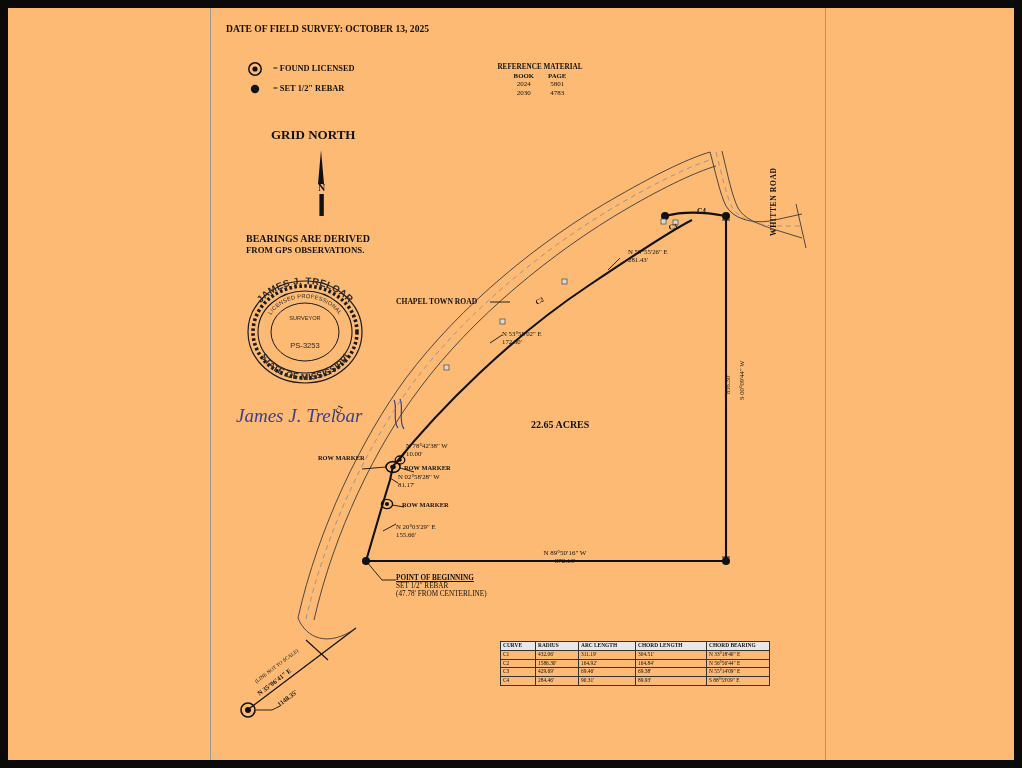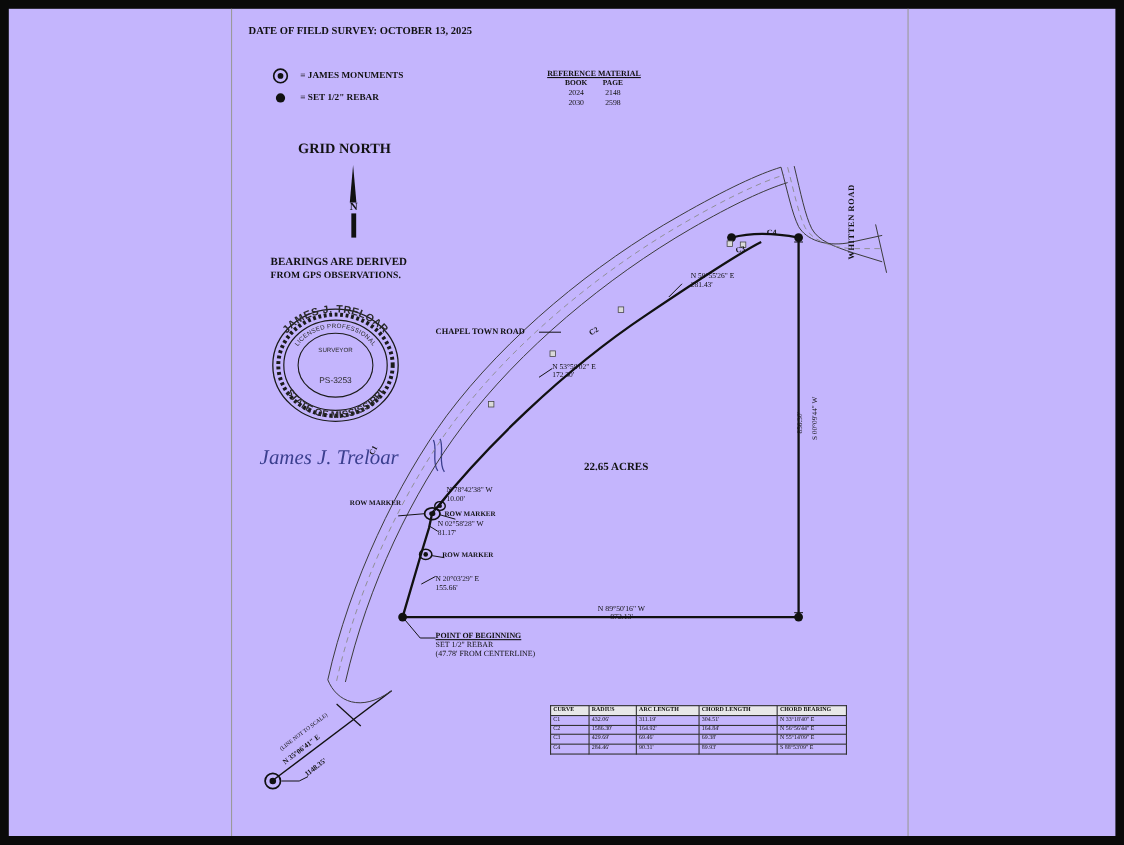--- a/index.html
+++ b/index.html
@@ -1,35 +1,35 @@
 <!DOCTYPE html>
 <html><head>
 <meta charset="utf-8">
 <style>
   html,body{margin:0;padding:0;background:#000;}
   body{width:1022px;height:768px;overflow:hidden;font-family:"Liberation Serif",serif;}
   .screen{position:relative;width:1022px;height:768px;background:#0a0a0a;}
-  .page{position:absolute;left:8px;top:8px;width:1006px;height:752px;background:#c4b5fd;}
+  .page{position:absolute;left:8px;top:8px;width:1006px;height:752px;background:#fdba74;}
   .vrule{position:absolute;top:0;bottom:0;width:1px;background:#9a9a9a;}
   .vrule.r1{left:202px;}
   .vrule.r2{left:817px;}
   .plat{position:absolute;left:202px;top:0;width:615px;height:752px;color:#111;}
   .t{position:absolute;white-space:nowrap;line-height:1.12;}
   .b{font-weight:bold;}
   .u{text-decoration:underline;}
   .ctr{text-align:center;}
   svg.layer{position:absolute;left:0;top:0;width:615px;height:752px;overflow:visible;}
   .seal{position:absolute;left:25px;top:263px;width:140px;height:118px;}
   .sealtxt{font-family:"Liberation Sans",sans-serif;fill:#2a2a2a;}
   .sig{position:absolute;left:22px;top:386px;width:175px;height:40px;}
   table.ct{position:absolute;border-collapse:collapse;font-family:"Liberation Serif",serif;font-size:5.4px;color:#111;}
   table.ct td,table.ct th{border:0.6px solid #333;padding:0px 2px;text-align:left;font-weight:normal;line-height:1.45;}
   table.ct th{font-weight:bold;background:#e8e8e8;}
   .refbox{position:absolute;left:265px;top:55px;width:130px;text-align:center;font-size:7px;}
-  .refbox .hd{font-weight:bold;text-decoration:underline;font-size:7.2px;text-align:center;}
+  .refbox .hd{font-weight:bold;font-size:7.2px;text-align:center;}
   .refgrid{display:flex;justify-content:center;gap:14px;margin-top:1px;}
   .refgrid div{line-height:1.25;}
   .legrow{position:absolute;font-size:8.4px;font-weight:bold;}
   .rot-90{transform:rotate(-90deg);transform-origin:left top;}
 </style>
 </head>
 <body>
 
 <div class="screen">
  <div class="page">
@@ -41,35 +41,35 @@
 
     <div class="t b" style="left:16px;top:16px;font-size:9.6px;">DATE OF FIELD SURVEY: OCTOBER 13, 2025</div>
 
     <svg class="layer">
       <g>
         <circle cx="45" cy="61" r="6.2" fill="none" stroke="#111" stroke-width="1.5"></circle>
         <circle cx="45" cy="61" r="2.6" fill="#111"></circle>
       </g>
       <circle cx="45" cy="81" r="4.2" fill="#111"></circle>
     </svg>
-    <div class="legrow" style="left:63px;top:56px;">= JAMES MONUMENTS</div>
+    <div class="legrow" style="left:63px;top:56px;">= FOUND LICENSED</div>
     <div class="legrow" style="left:63px;top:76px;">= SET 1/2" REBAR</div>
 
     <div class="refbox">
       <div class="hd">REFERENCE MATERIAL</div>
       <div class="refgrid">
         <div>
           <div class="b" style="font-size:6.8px">BOOK</div>
           <div>2024</div>
           <div>2030</div>
         </div>
         <div>
           <div class="b" style="font-size:6.8px">PAGE</div>
-          <div>2148</div>
-          <div>2598</div>
+          <div>5801</div>
+          <div>4783</div>
         </div>
       </div>
     </div>
 
     <div class="t b" style="left:61px;top:120px;font-size:13px;">GRID NORTH</div>
     <svg class="layer">
       <g>
         <polygon points="111,142 114,176 108,176" fill="#111"></polygon>
         <rect x="109.4" y="186" width="4.4" height="22" fill="#111"></rect>
         <text x="111.6" y="183" font-family="Liberation Serif, serif" font-size="10" font-weight="bold" text-anchor="middle" fill="#111">N</text>

